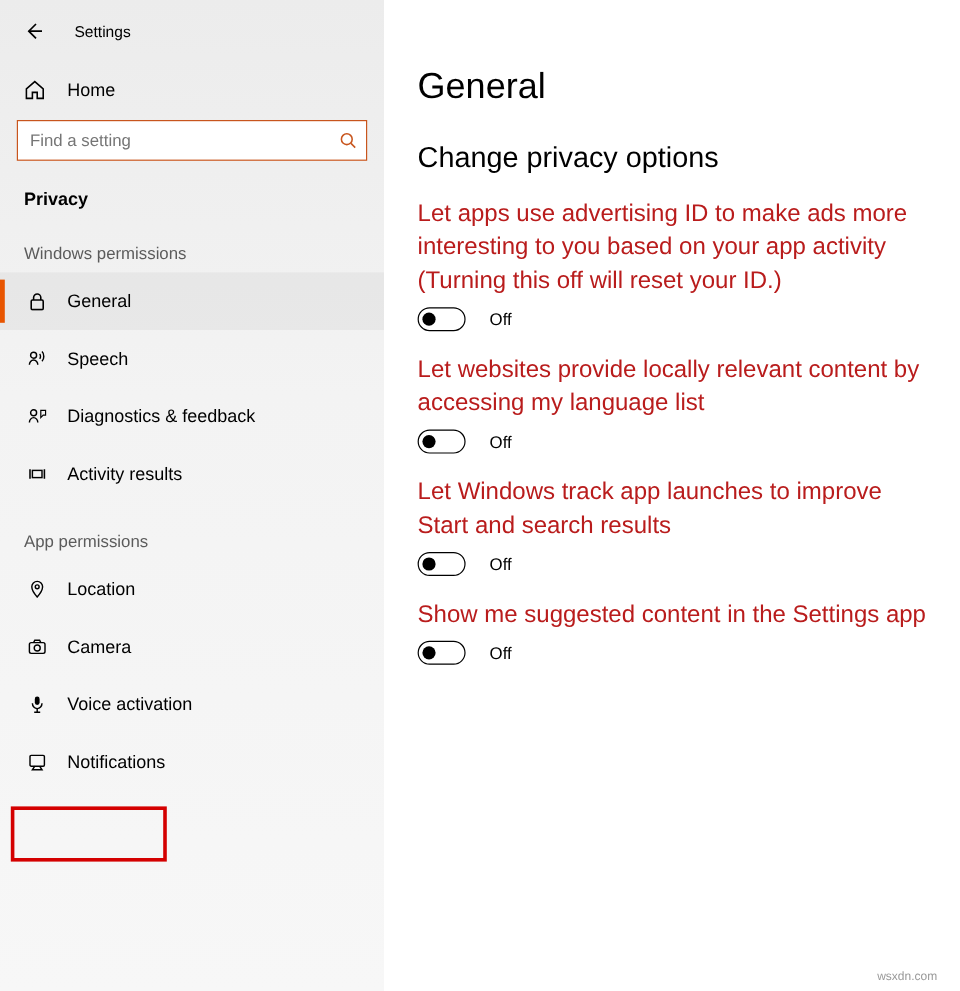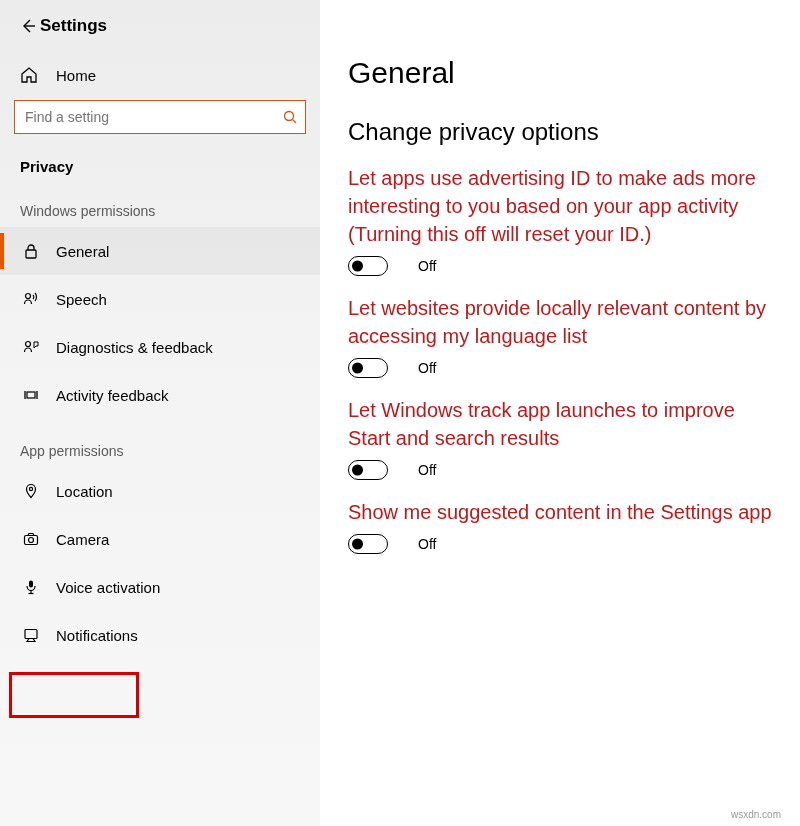--- a/index.html
+++ b/index.html
@@ -26,22 +26,22 @@
     align-items: center;
     padding: 4px 16px 18px 16px;
   }
   .back-btn {
     width: 24px; height: 24px;
     display: flex; align-items: center; justify-content: center;
     font-size: 16px;
     cursor: pointer;
   }
   .title {
-    font-size: 17px;
-    font-weight: bold;
+    margin-left: 22px;
+    font-size: 13px;
   }
   .home-row {
     display: flex;
     align-items: center;
     padding: 10px 20px;
     cursor: pointer;
     font-size: 15px;
   }
   .home-row .icn { width: 22px; text-align: center; font-size: 16px; }
   .home-row .lbl { margin-left: 14px; }
@@ -125,21 +125,21 @@
   }
   .setting-desc {
     font-size: 20px;
     line-height: 1.4;
     margin-bottom: 8px;
     color: #b91c1c;
   }
   .toggle-row {
     display: flex;
     align-items: center;
-    gap: 30px;
+    gap: 20px;
   }
   .toggle {
     width: 40px; height: 20px;
     border: 1.5px solid #000;
     border-radius: 11px;
     position: relative;
     background: #fff;
     cursor: pointer;
   }
   .toggle .knob {
@@ -232,21 +232,21 @@
   </div>
 
   <div class="nav-item">
     <span class="icn">
       <svg width="16" height="16" viewBox="0 0 16 16">
           <line x1="2" y1="4" x2="2" y2="12" stroke="#000" stroke-width="1.3"></line>
           <line x1="14" y1="4" x2="14" y2="12" stroke="#000" stroke-width="1.3"></line>
           <rect x="4" y="5" width="8" height="6" fill="none" stroke="#000" stroke-width="1.2"></rect>
         </svg>
     </span>
-    <span class="lbl">Activity feedback</span>
+    <span class="lbl">Activity results</span>
   </div>
 
   <div class="group-label">App permissions</div>
 
   <div class="nav-item">
     <span class="icn">
       <svg width="16" height="16" viewBox="0 0 16 16">
           <path d="M8 1.5c-2.5 0-4.5 2-4.5 4.5 0 3.5 4.5 8.5 4.5 8.5s4.5-5 4.5-8.5c0-2.5-2-4.5-4.5-4.5z" fill="none" stroke="#000" stroke-width="1.2"></path>
           <circle cx="8" cy="6" r="1.6" fill="none" stroke="#000" stroke-width="1.2"></circle>
         </svg>

